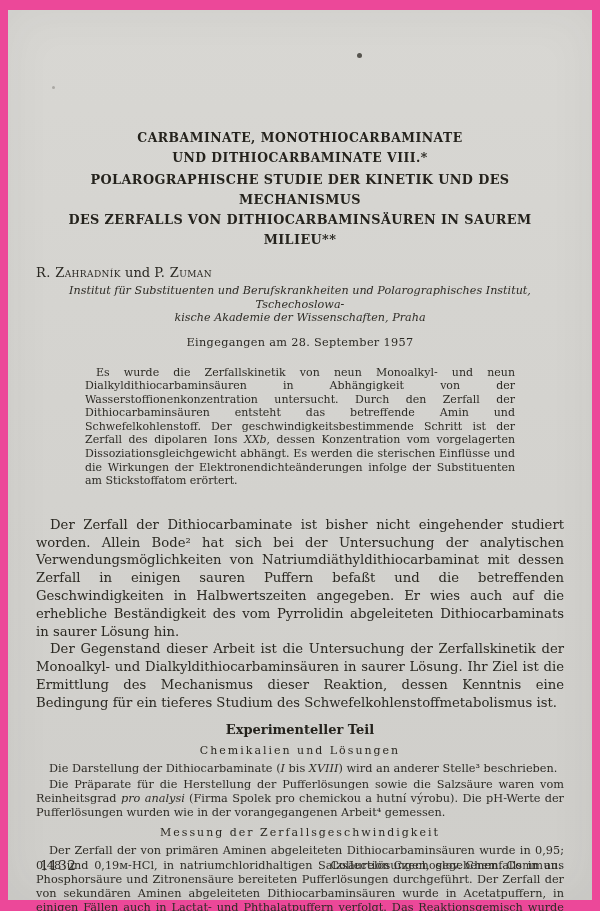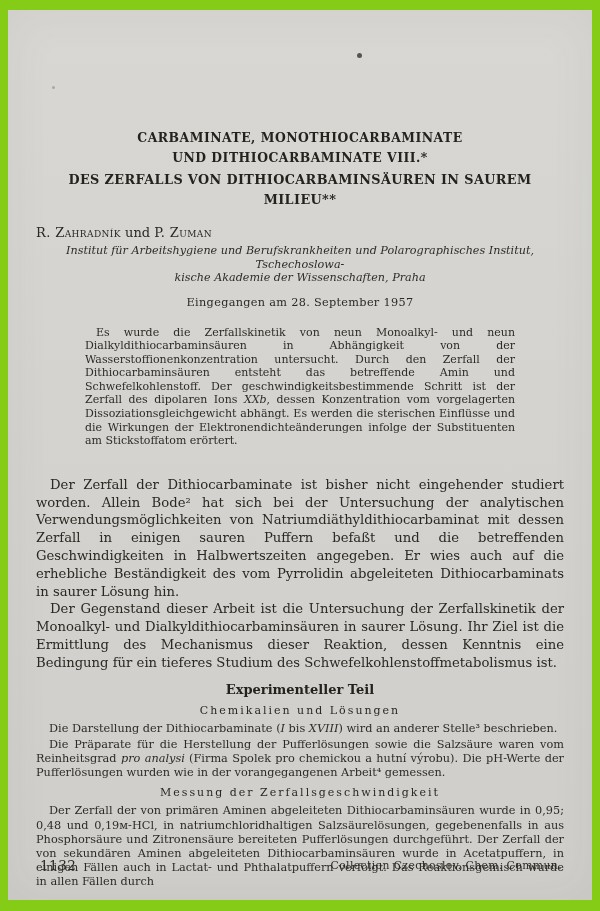--- a/index.html
+++ b/index.html
@@ -2,21 +2,21 @@
 <html lang="de"><head>
 <meta charset="utf-8">
 <style>
   html,body{margin:0;padding:0;}
   body{
     width:600px;height:911px;
     background:#fcfcfa;
     font-family:"DejaVu Serif", serif;
     overflow:hidden;
   }
-  .scan{position:relative;width:600px;height:911px;background:#84cc16;}
+  .scan{position:relative;width:600px;height:911px;background:#ec4899;}
   .page{
     position:absolute;left:8px;top:10px;width:584px;height:890px;
     background:linear-gradient(180deg,#d8d7d3 0%,#d3d2ce 55%,#cfceca 100%);
     box-shadow:inset 0 0 45px rgba(90,88,80,0.07);
     color:#2b2922;
     box-sizing:border-box;
     padding:0 28px;
   }
   .speck{position:absolute;border-radius:50%;background:#56544e;}
   .speck.s1{left:349px;top:43px;width:5px;height:5px;}
@@ -77,27 +77,28 @@
 <div class="scan">
   <div class="page">
 
     <div class="speck s1"></div>
     <div class="speck s2"></div>
 
     <div class="title-block">
       <div class="title-line">CARBAMINATE, MONOTHIOCARBAMINATE</div>
       <div class="title-line">UND DITHIOCARBAMINATE VIII.*</div>
       <div class="title-gap"></div>
+      <div class="title-line big">POLAROGRAPHISCHE STUDIE DER KINETIK UND DES MECHANISMUS</div>
       <div class="title-line big">DES ZERFALLS VON DITHIOCARBAMINSÄUREN IN SAUREM MILIEU**</div>
     </div>
 
     <div class="authors"><span class="sc">R. Zahradník</span><span> und </span><span class="sc">P. Zuman</span></div>
 
     <div class="affiliation">
-      <div>Institut für Arbeitshygiene und Berufskrankheiten und Polarographisches Institut, Tschechoslowa-</div>
+      <div>Institut für Substituenten und Berufskrankheiten und Polarographisches Institut, Tschechoslowa-</div>
       <div>kische Akademie der Wissenschaften, Praha</div>
     </div>
 
     <div class="received">Eingegangen am 28. September 1957</div>
 
     <p class="abstract"><span>Es wurde die Zerfallskinetik von neun Monoalkyl- und neun Dialkyldithiocarbaminsäuren in Abhängigkeit von der Wasserstoffionenkonzentration untersucht. Durch den Zerfall der Dithiocarbaminsäuren entsteht das betreffende Amin und Schwefelkohlenstoff. Der geschwindigkeitsbestimmende Schritt ist der Zerfall des dipolaren Ions </span><span class="it">XXb</span><span>, dessen Konzentration vom vorgelagerten Dissoziationsgleichgewicht abhängt. Es werden die sterischen Einflüsse und die Wirkungen der Elektronendichteänderungen infolge der Substituenten am Stickstoffatom erörtert.</span></p>
 
     <p class="body-para first">Der Zerfall der Dithiocarbaminate ist bisher nicht eingehender studiert worden. Allein Bode² hat sich bei der Untersuchung der analytischen Verwendungsmöglichkeiten von Natriumdiäthyldithiocarbaminat mit dessen Zerfall in einigen sauren Puffern befaßt und die betreffenden Geschwindigkeiten in Halbwertszeiten angegeben. Er wies auch auf die erhebliche Beständigkeit des vom Pyrrolidin abgeleiteten Dithiocarbaminats in saurer Lösung hin.</p>
     <p class="body-para">Der Gegenstand dieser Arbeit ist die Untersuchung der Zerfallskinetik der Monoalkyl- und Dialkyldithiocarbaminsäuren in saurer Lösung. Ihr Ziel ist die Ermittlung des Mechanismus dieser Reaktion, dessen Kenntnis eine Bedingung für ein tieferes Studium des Schwefelkohlenstoffmetabolismus ist.</p>
 

